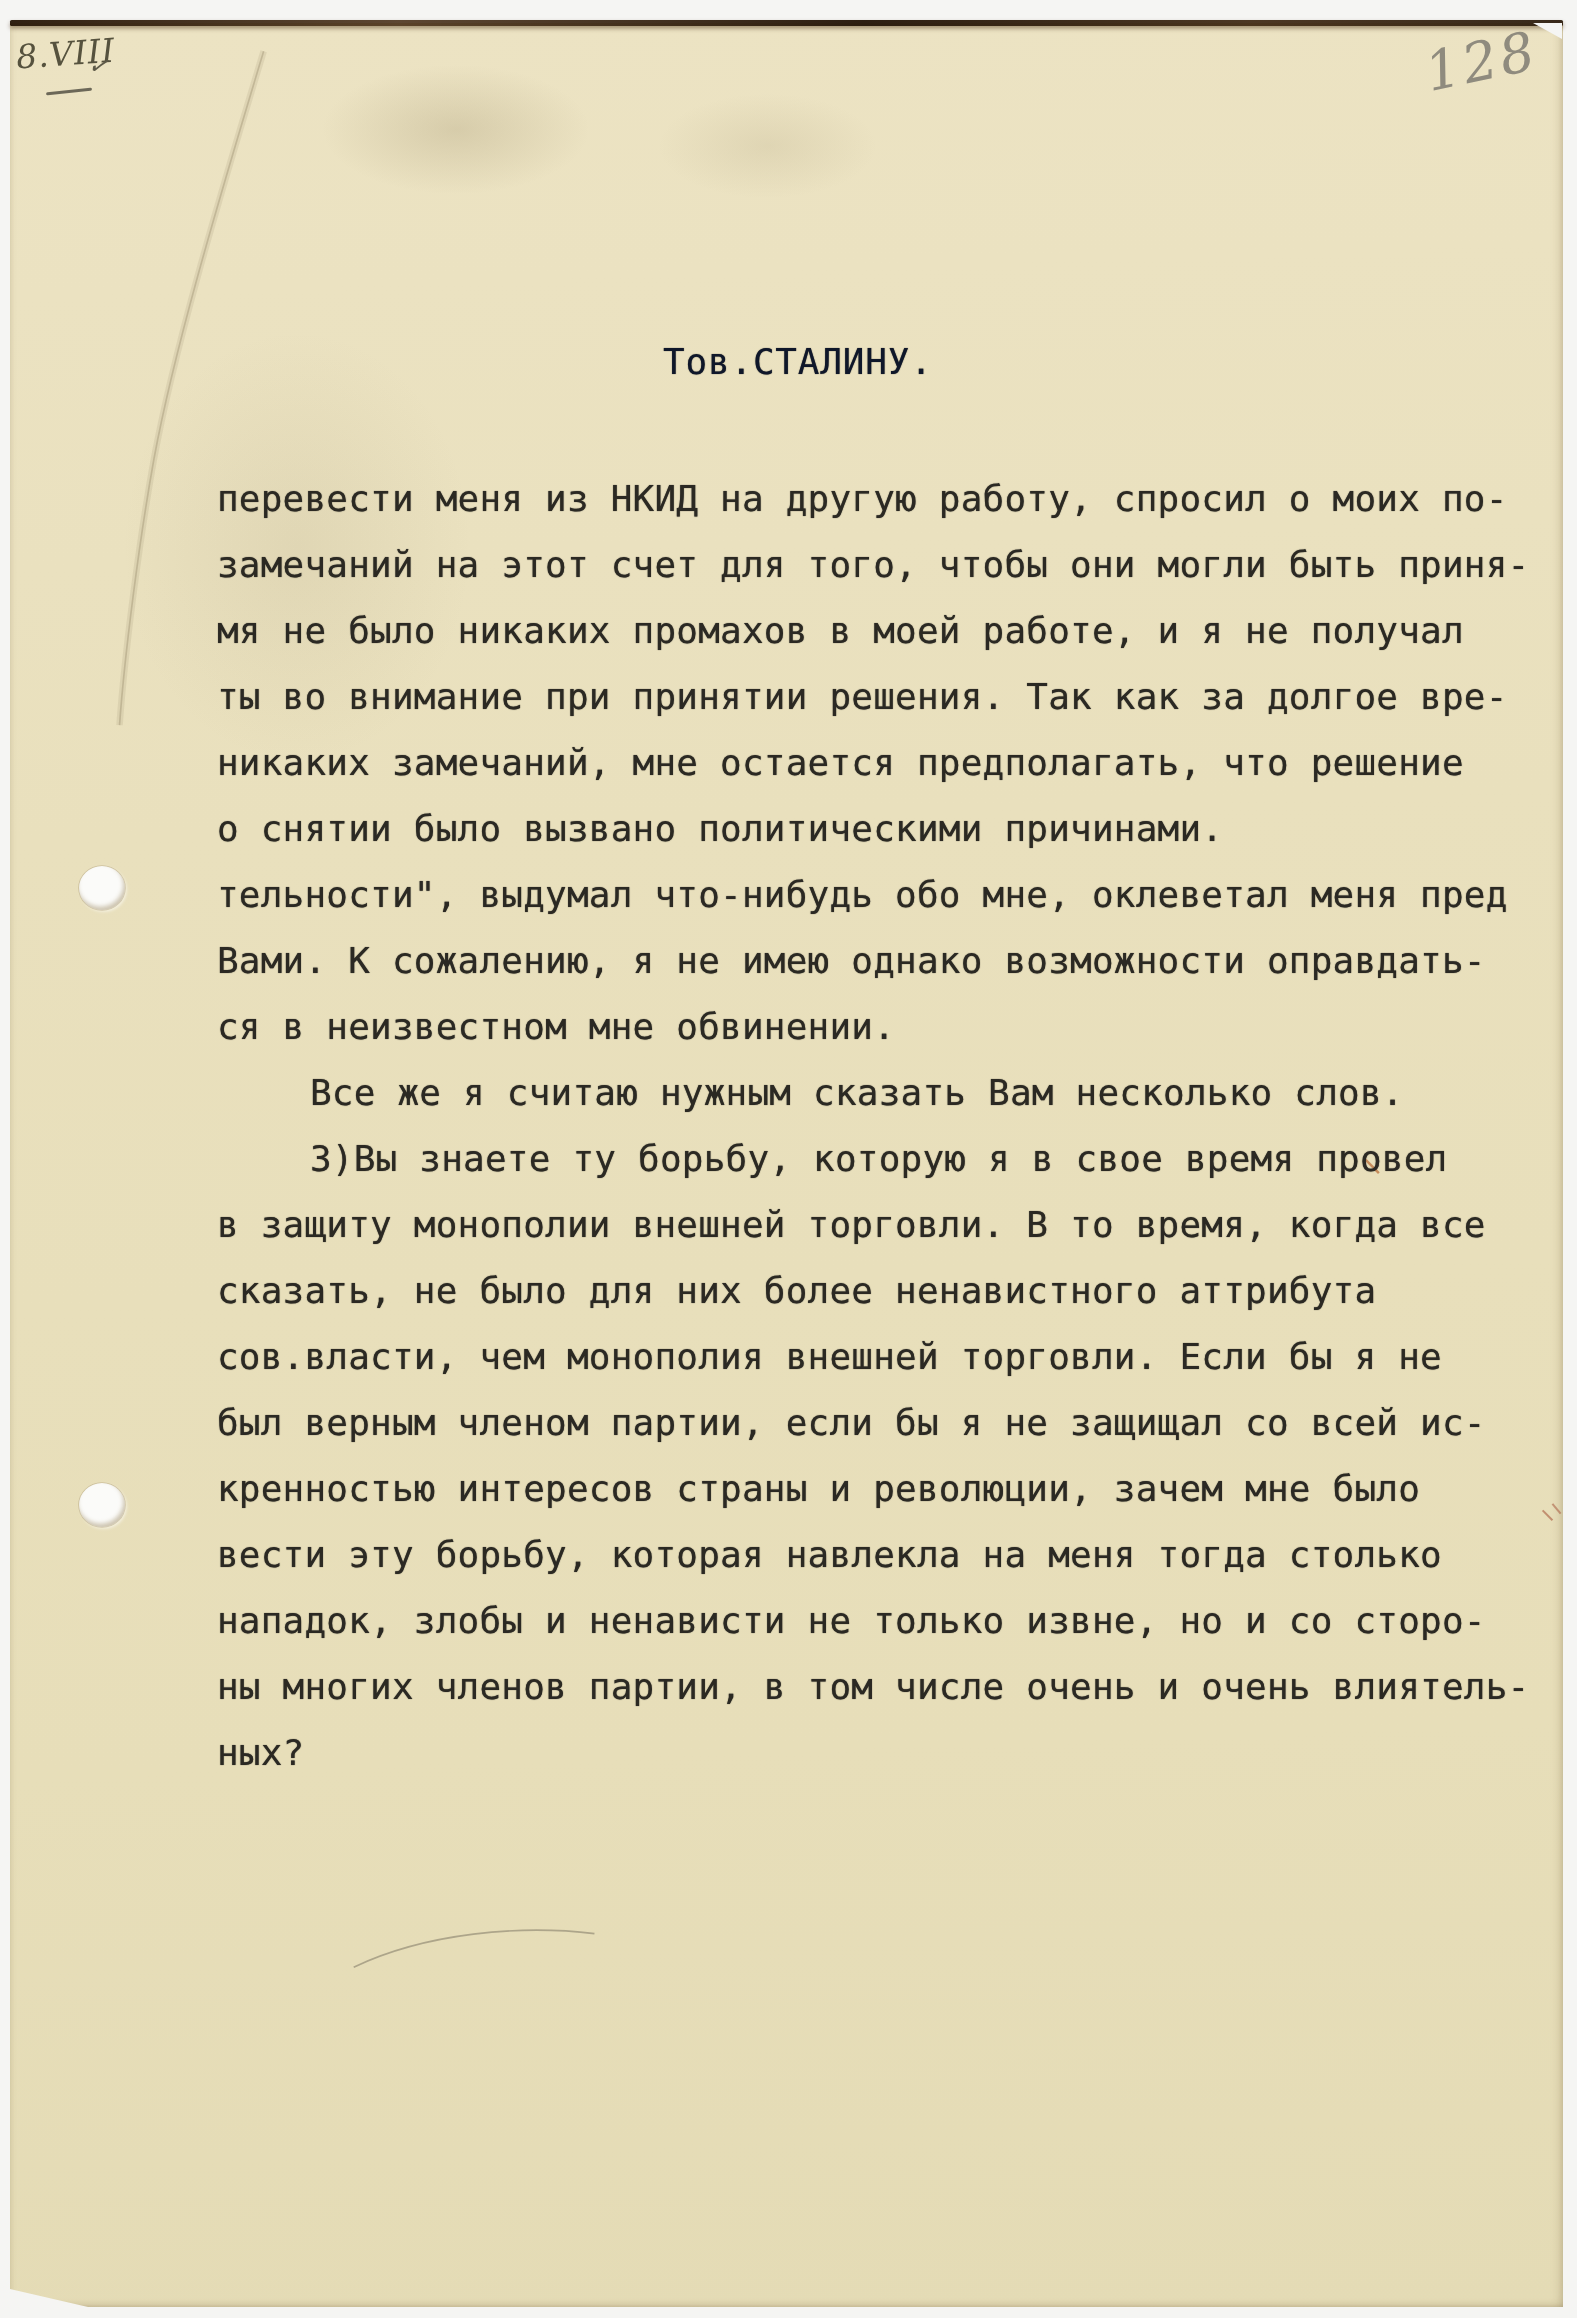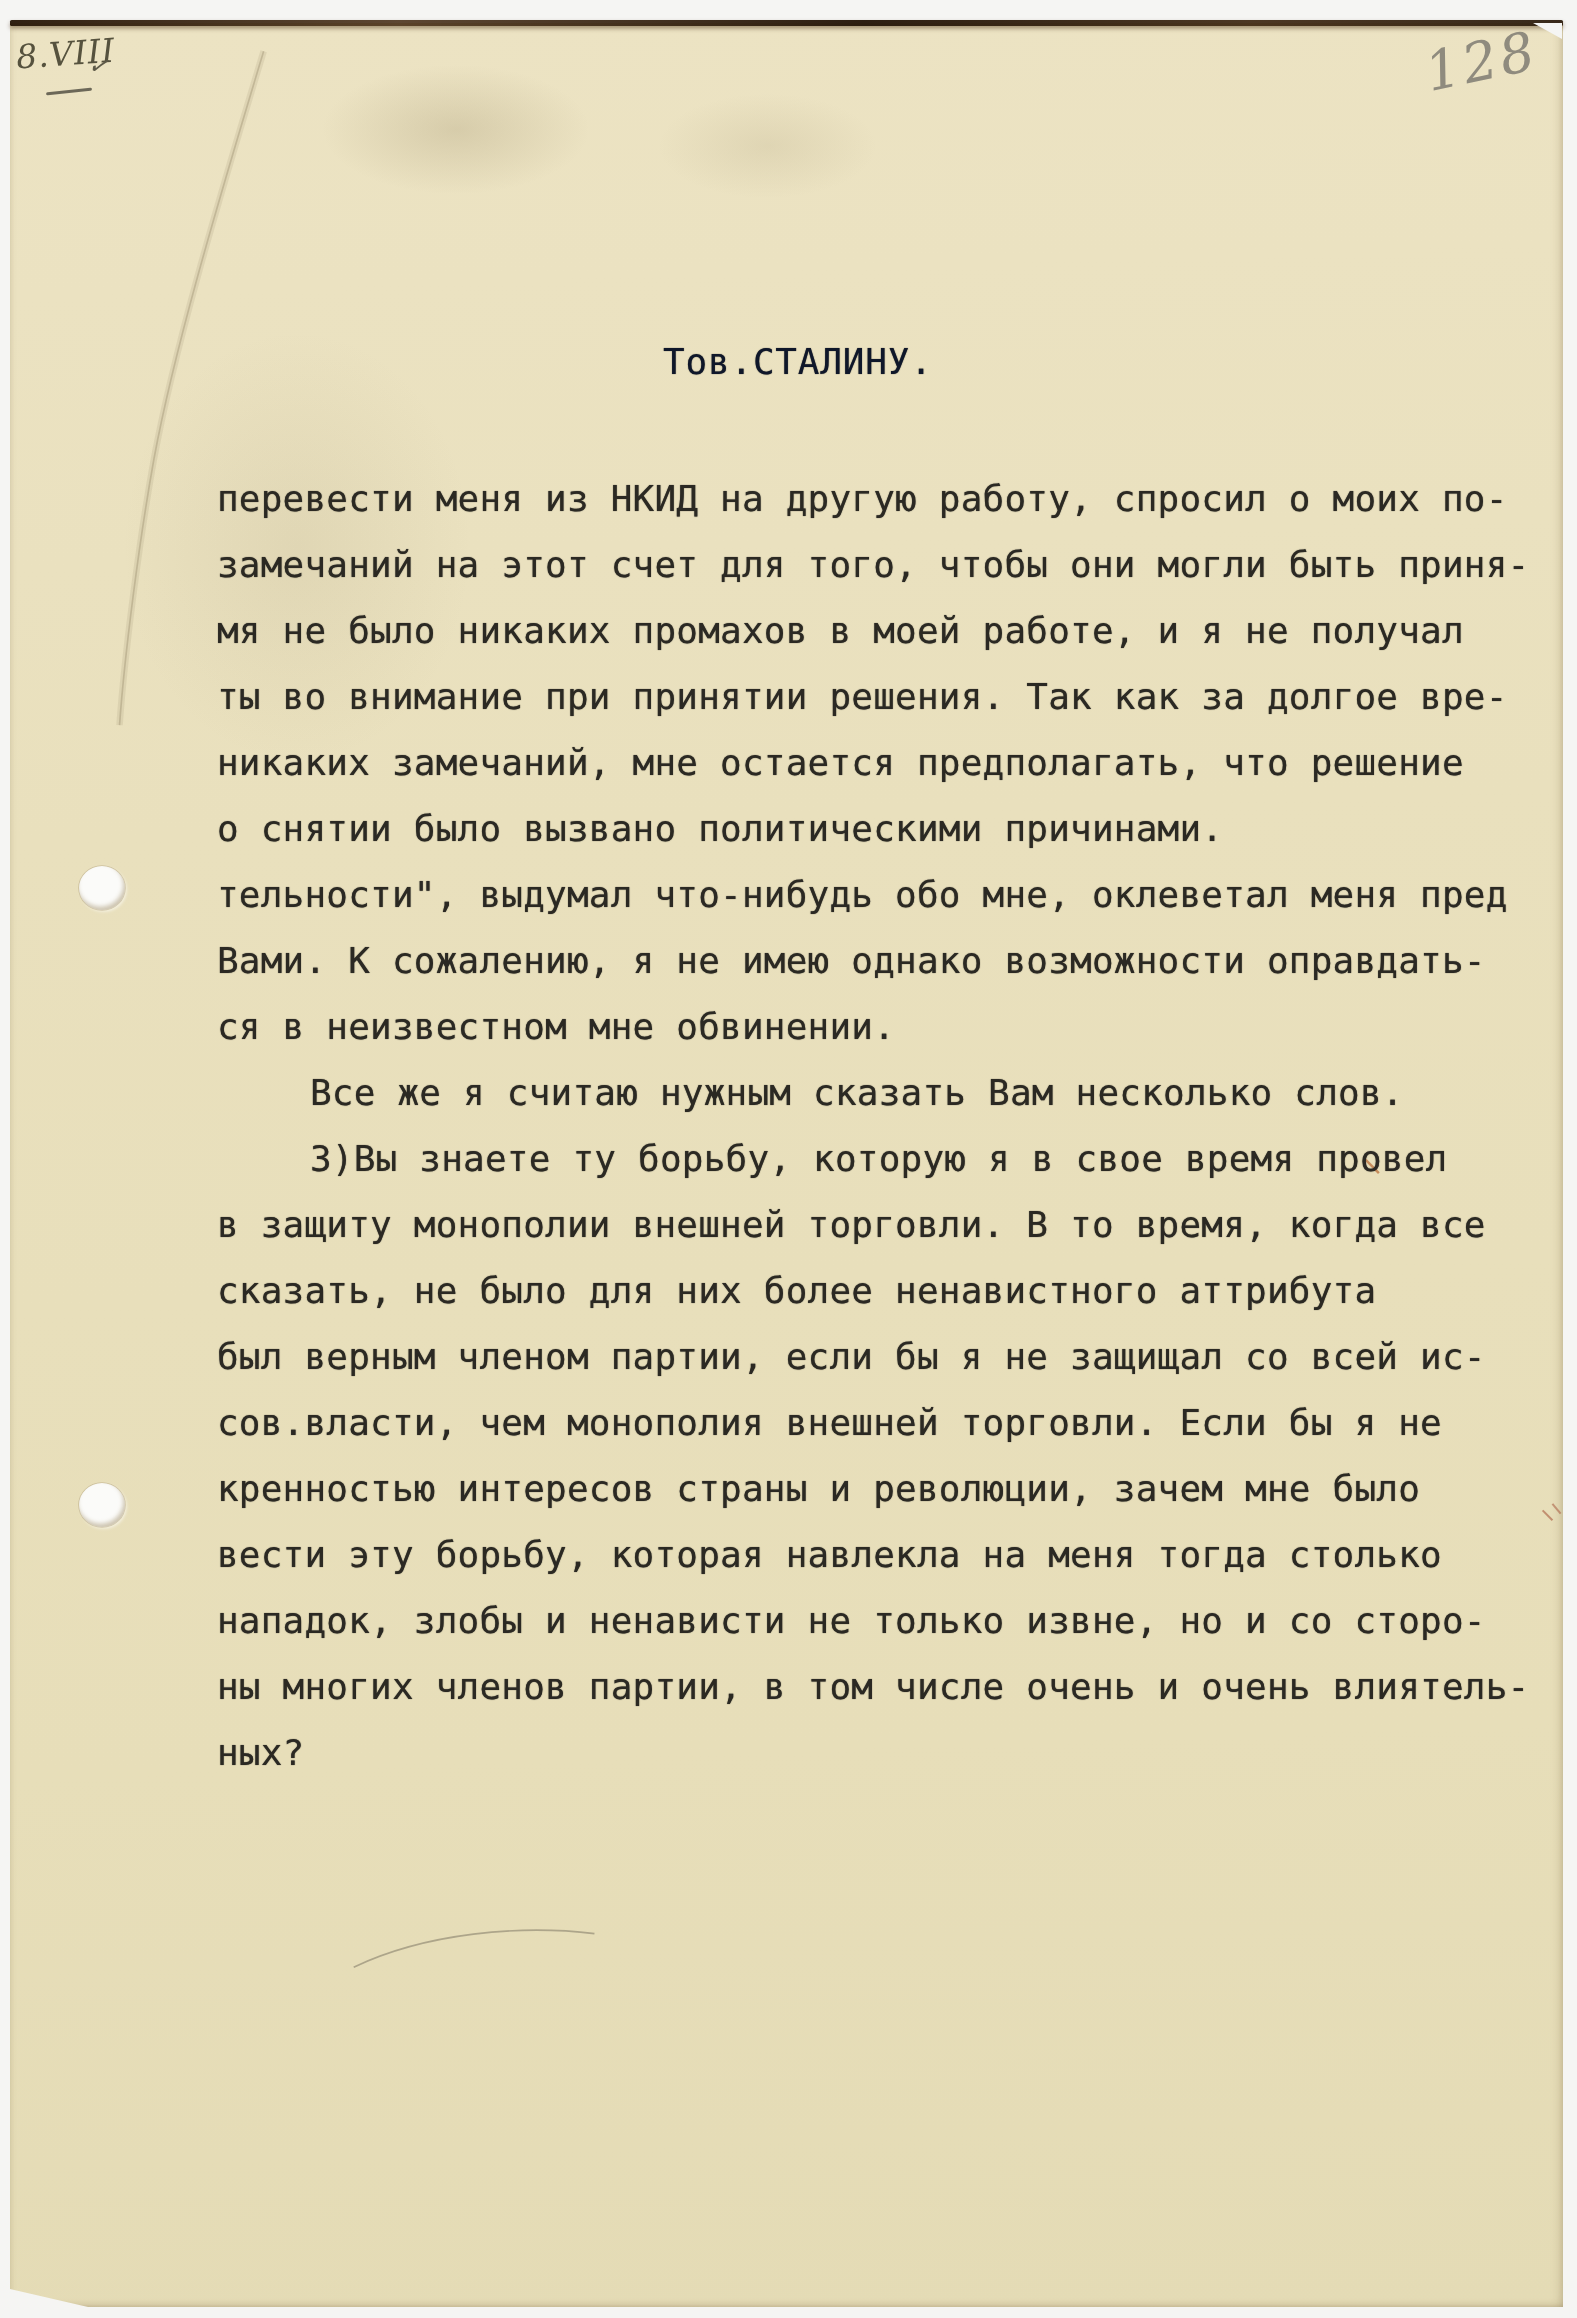--- a/index.html
+++ b/index.html
@@ -140,22 +140,22 @@
     <div class="line">ты во внимание при принятии решения. Так как за долгое вре-</div>
     <div class="line">никаких замечаний, мне остается предполагать, что решение</div>
     <div class="line">о снятии было вызвано политическими причинами.</div>
     <div class="line">тельности", выдумал что-нибудь обо мне, оклеветал меня пред</div>
     <div class="line">Вами. К сожалению, я не имею однако возможности оправдать-</div>
     <div class="line">ся в неизвестном мне обвинении.</div>
     <div class="line indent">Все же я считаю нужным сказать Вам несколько слов.</div>
     <div class="line indent">3)Вы знаете ту борьбу, которую я в свое время провел</div>
     <div class="line">в защиту монополии внешней торговли. В то время, когда все</div>
     <div class="line">сказать, не было для них более ненавистного аттрибута</div>
+    <div class="line">сов.власти, чем монополия внешней торговли. Если бы я не</div>
     <div class="line">был верным членом партии, если бы я не защищал со всей ис-</div>
-    <div class="line">сов.власти, чем монополия внешней торговли. Если бы я не</div>
     <div class="line">кренностью интересов страны и революции, зачем мне было</div>
     <div class="line">вести эту борьбу, которая навлекла на меня тогда столько</div>
     <div class="line">нападок, злобы и ненависти не только извне, но и со сторо-</div>
     <div class="line">ны многих членов партии, в том числе очень и очень влиятель-</div>
     <div class="line">ных?</div>
   </div>
 
 </div>
 
 

